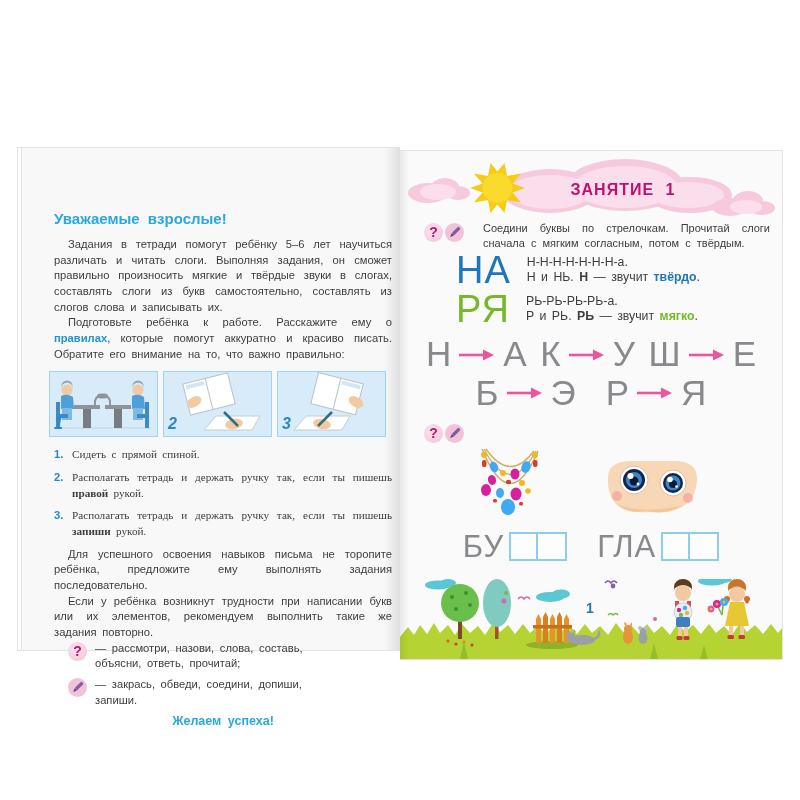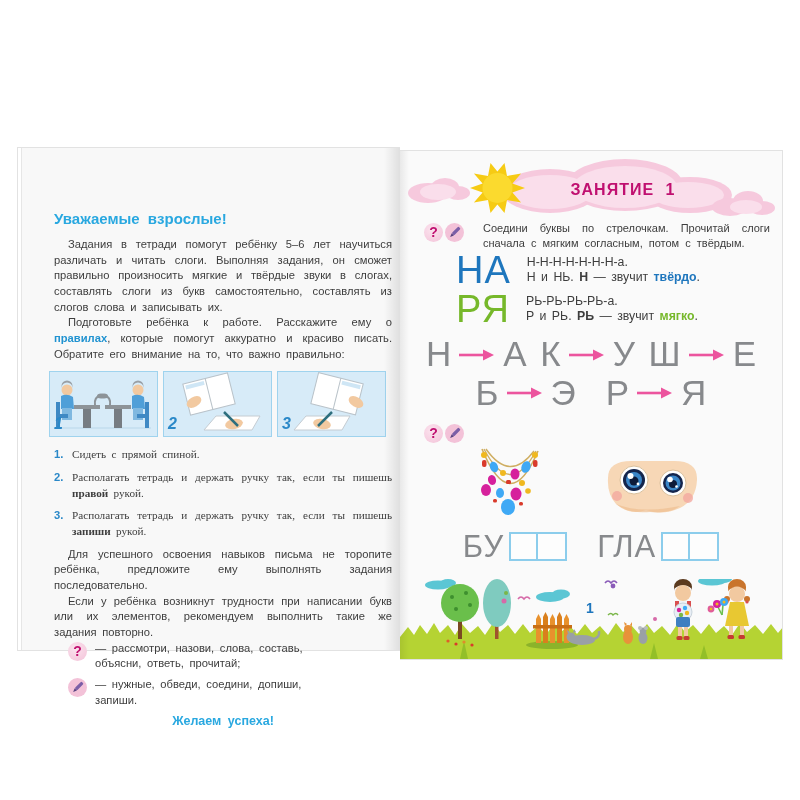--- a/index.html
+++ b/index.html
@@ -196,21 +196,21 @@
       <div class="legend-row">
         <span class="legend-icon picon">
           <svg width="19" height="19" viewBox="0 0 20 20">
             <circle cx="10" cy="10" r="10" fill="#f3c2d8"></circle>
             <g transform="rotate(45 10 10)">
               <rect x="8.4" y="2.6" width="3.4" height="10" rx="1.2" fill="#7b5ea7"></rect>
               <path d="M8.4,12.6 L10.1,16.6 L11.8,12.6 Z" fill="#5a4480"></path>
             </g>
           </svg>
         </span>
-        <span class="legend-text">—  нужные, обведи, соедини, допиши, запиши.</span>
+        <span class="legend-text">—  закрась, обведи, соедини, допиши, запиши.</span>
       </div>
 
       <div class="lp-closing">Желаем успеха!</div>
     </div>
   </div>
 
   <div class="page page-right">
 
     <div class="rp-header">
       <svg width="383" height="66" viewBox="0 0 383 66">

